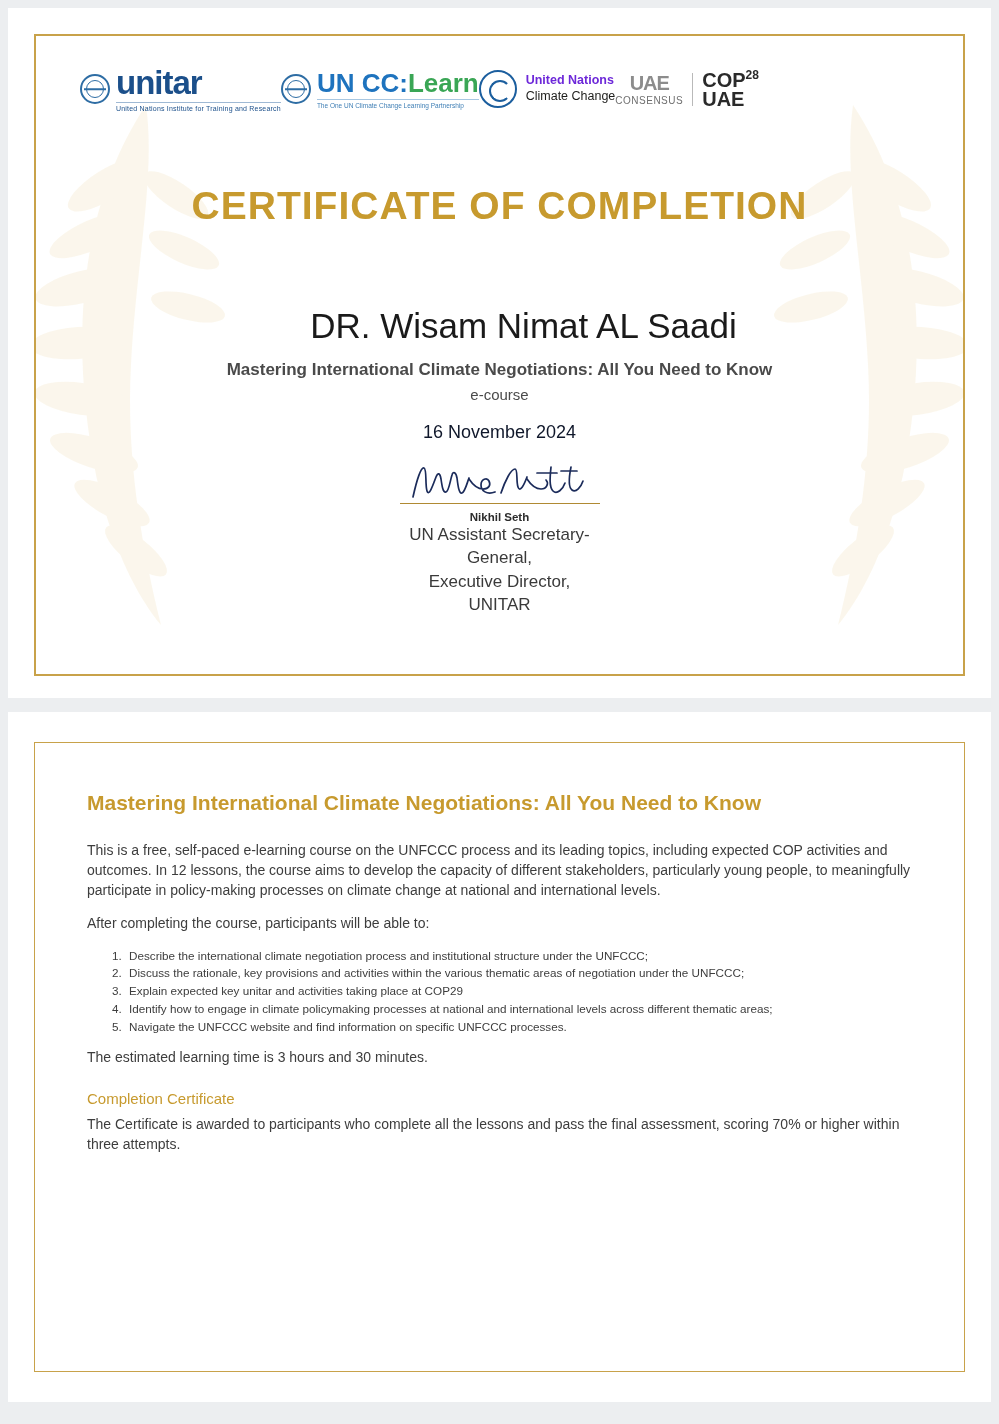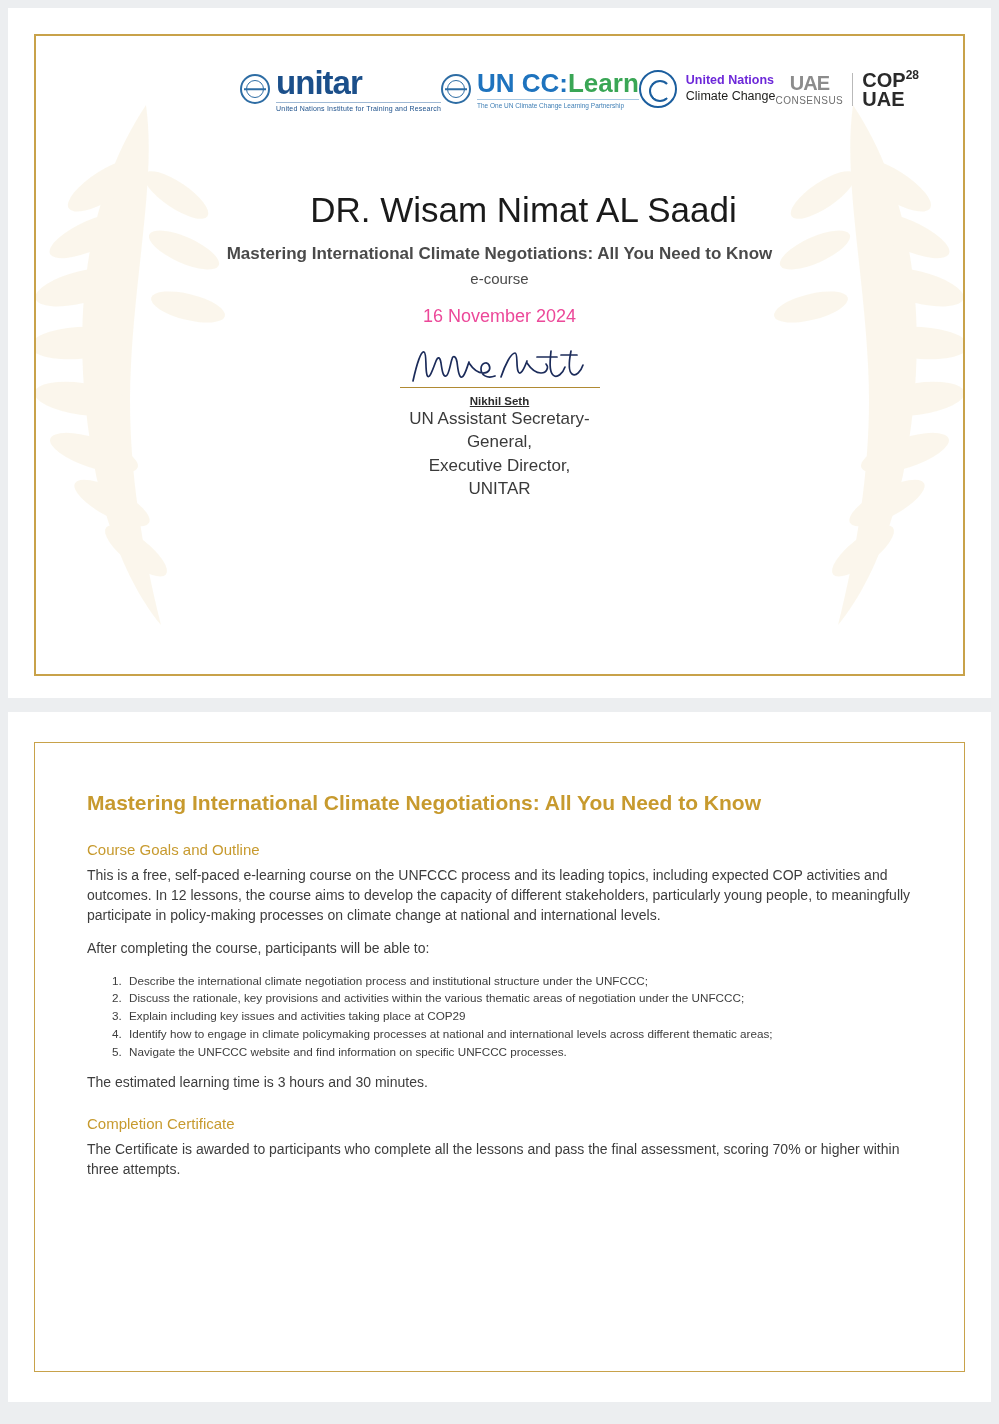--- a/index.html
+++ b/index.html
@@ -40,24 +40,23 @@
     opacity: 0.30;
     pointer-events: none;
   }
   .laurel.left { left: -10px; }
   .laurel.right { right: -10px; transform: translateY(-50%) scaleX(-1); }
 
   .logos {
     position: relative;
     display: flex;
     align-items: center;
-    justify-content: flex-end;
+    justify-content: flex-start;
     padding: 30px 44px 0 44px;
     z-index: 2;
-    margin-left: 44px;
   }
   .logo-block { display: flex; align-items: center; }
   .un-emblem {
     width: 30px; height: 30px; border-radius: 50%;
     background: #ffffff;
     border: 2.5px solid #2e6da4;
     position: relative;
     flex: 0 0 auto;
     margin-right: 6px;
   }
@@ -150,31 +149,31 @@
     text-align: center;
     margin-top: 6px;
     font-size: 15px;
     color: #4a4a4a;
   }
   .cert-date {
     position: relative; z-index: 2;
     text-align: center;
     margin-top: 19px;
     font-size: 18px;
-    color: #ec4899;
+    color: #0f172a;
   }
   .sign-area {
     position: relative; z-index: 2;
     width: 200px;
     margin: 16px auto 0 auto;
     text-align: center;
   }
   .sign-svg { display: block; margin: 0 auto; }
   .sign-rule { border-bottom: 1px solid #b08a33; margin-top: -2px; }
-  .sign-name { font-size: 11.5px; font-weight: bold; color: #2c2c2c; margin-top: 7px; text-decoration: underline; }
+  .sign-name { font-size: 11.5px; font-weight: bold; color: #2c2c2c; margin-top: 7px; }
   .sign-role { font-size: 17px; color: #3a3a3a; line-height: 1.35; margin-top: 1px; }
 
   
   .sheet-two { min-height: 690px; padding: 30px 26px 26px 26px; }
   .info-border {
     border: 1.5px solid #c8a24a;
     min-height: 630px;
     padding: 48px 52px;
   }
   .info-title {
@@ -274,20 +273,21 @@
             <div class="uae-word">UAE</div>
             <div class="uae-consensus">CONSENSUS</div>
           </div>
           <div class="cop-right">
             <div class="cop-28"><span>COP</span><sup>28</sup></div>
             <div class="cop-uae">UAE</div>
           </div>
         </div>
       </div>
 
+      <div class="cert-title">CERTIFICATE OF COMPLETION</div>
       <div class="recipient">DR. Wisam Nimat AL Saadi</div>
       <div class="course-name">Mastering International Climate Negotiations: All You Need to Know</div>
       <div class="course-type">e-course</div>
       <div class="cert-date">16 November 2024</div>
 
       <div class="sign-area">
         <svg class="sign-svg" width="190" height="46" viewBox="0 0 190 46" aria-hidden="true">
           <g fill="none" stroke="#1b2b5a" stroke-width="1.7" stroke-linecap="round">
             <path d="M8 38 C12 20 16 8 19 9 C22 10 20 26 22 32 C24 38 28 26 31 18 C33 13 35 14 36 20 C37 27 38 34 41 33 C44 32 45 22 47 16 C48 12 51 13 52 19 C53 27 54 35 57 34 C60 33 62 24 64 19"></path>
             <path d="M64 20 C68 26 72 30 78 30 C84 30 86 26 84 22 C82 18 76 20 76 26 C76 32 82 36 90 33"></path>
@@ -306,28 +306,27 @@
       </div>
 
     </div>
   </div>
 
   <div class="sheet sheet-two">
     <div class="info-border">
 
       <h1 class="info-title">Mastering International Climate Negotiations: All You Need to Know</h1>
 
-      <h2 class="section-head">Course Goals and Outline</h2>
       <p class="body-text">This is a free, self-paced e-learning course on the UNFCCC process and its leading topics, including expected COP activities and outcomes. In 12 lessons, the course aims to develop the capacity of different stakeholders, particularly young people, to meaningfully participate in policy-making processes on climate change at national and international levels.</p>
       <p class="body-text">After completing the course, participants will be able to:</p>
 
       <ol class="goals">
         <li>Describe the international climate negotiation process and institutional structure under the UNFCCC;</li>
         <li>Discuss the rationale, key provisions and activities within the various thematic areas of negotiation under the UNFCCC;</li>
-        <li>Explain including key issues and activities taking place at COP29</li>
+        <li>Explain expected key unitar and activities taking place at COP29</li>
         <li>Identify how to engage in climate policymaking processes at national and international levels across different thematic areas;</li>
         <li>Navigate the UNFCCC website and find information on specific UNFCCC processes.</li>
       </ol>
 
       <p class="body-text">The estimated learning time is 3 hours and 30 minutes.</p>
 
       <h2 class="section-head section-head-2">Completion Certificate</h2>
       <p class="body-text">The Certificate is awarded to participants who complete all the lessons and pass the final assessment, scoring 70% or higher within three attempts.</p>
 
     </div>

